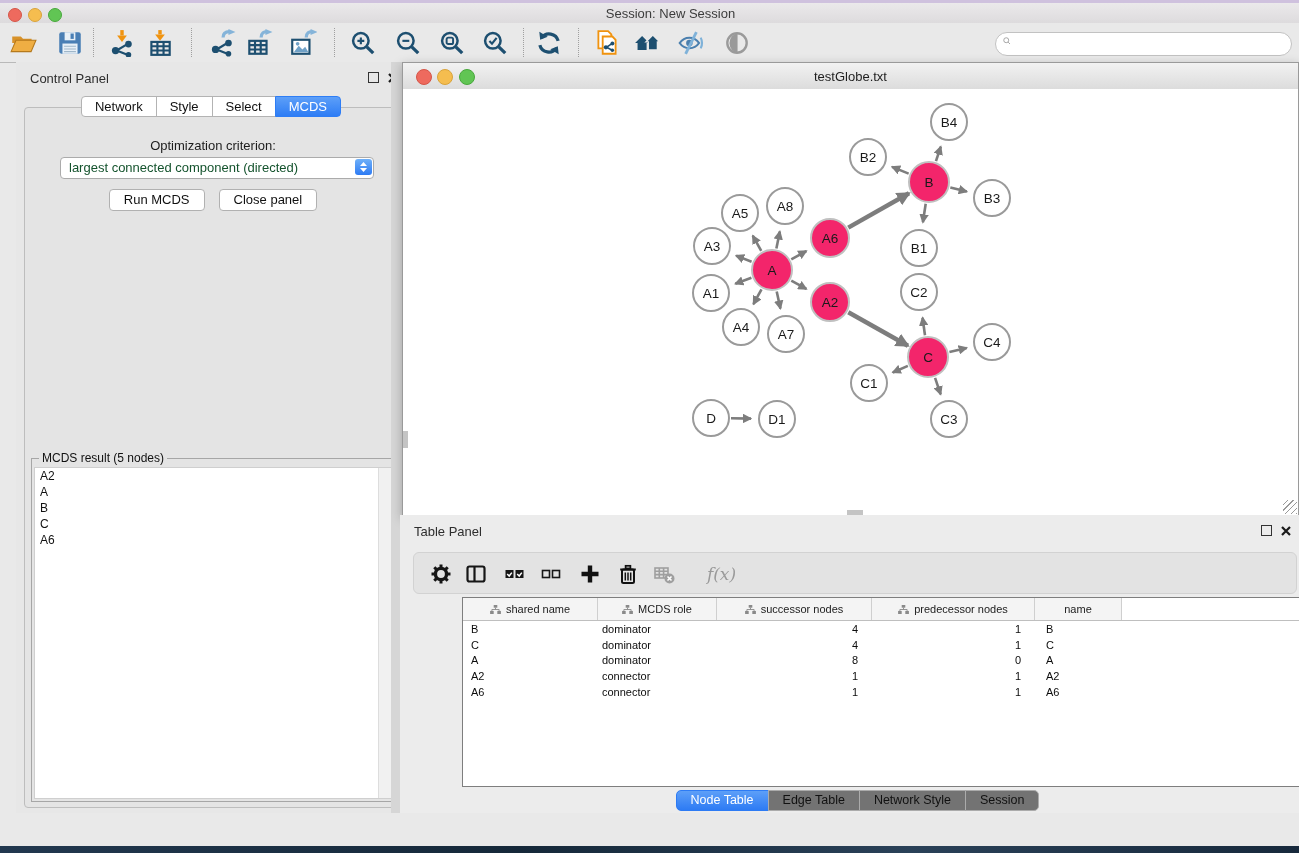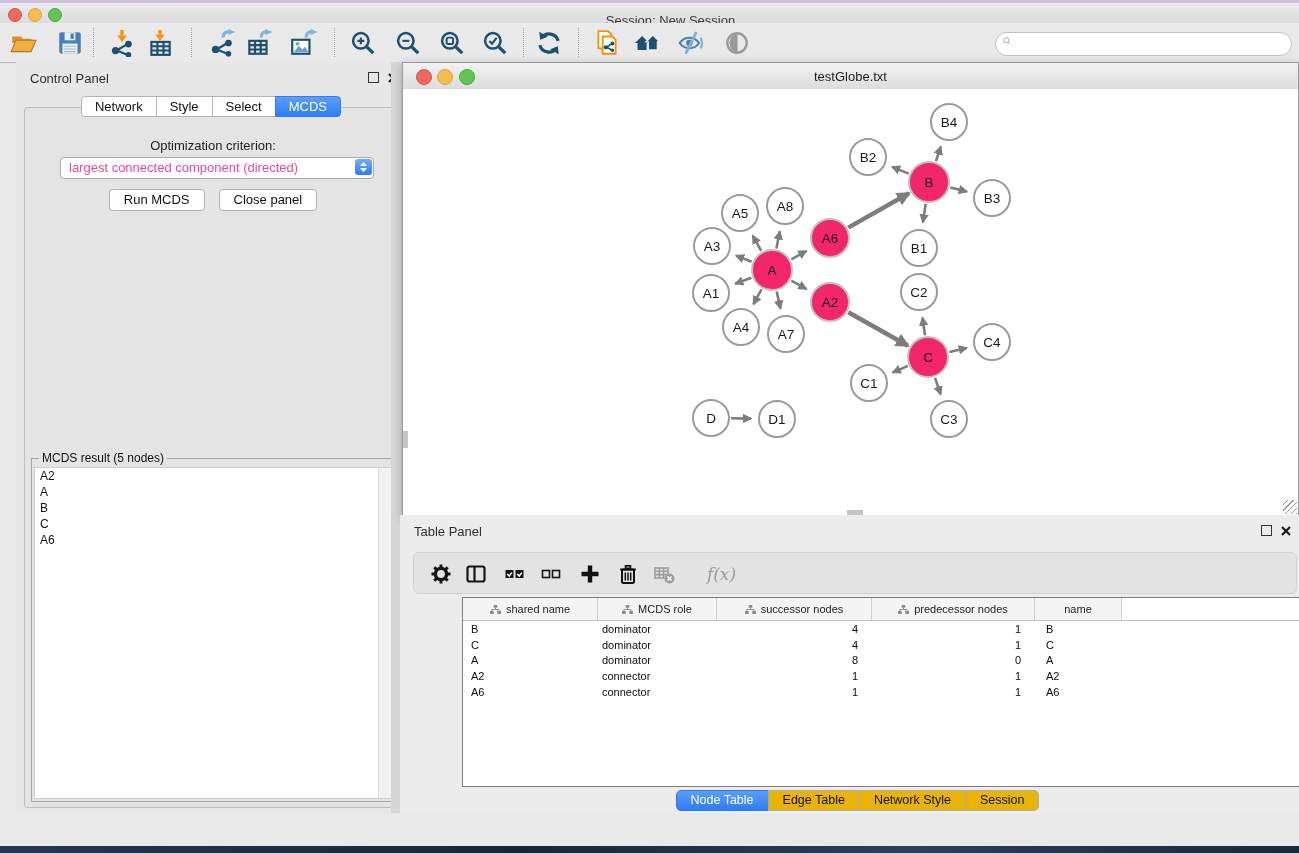--- a/index.html
+++ b/index.html
@@ -4,21 +4,21 @@
 <style>
   html,body{margin:0;padding:0;background:#444;}
   #app{position:relative;width:1299px;height:853px;overflow:hidden;
        font-family:"Liberation Sans",sans-serif;background:#e9e9e9;
        -webkit-font-smoothing:antialiased;}
   .abs{position:absolute;}
   
   #top-strip{left:0;top:0;width:1299px;height:3px;background:#cfc1de;}
   #titlebar{left:0;top:3px;width:1299px;height:20px;
             background:linear-gradient(#ebe9eb,#dddbdd);border-bottom:1px solid #c3c3c3;}
-  #titlebar .title{position:absolute;left:0;right:0;top:10px;text-align:center;
+  #titlebar .title{position:absolute;left:0;right:0;top:3px;text-align:center;
                    font-size:13px;color:#3c3c3c;margin-left:42px;}
   .tl{position:absolute;top:5px;width:12px;height:12px;border-radius:50%;}
   .tl.red{background:#ee6a5e;border:1px solid #d55548;}
   .tl.yellow{background:#f5bd4f;border:1px solid #d9a33a;}
   .tl.green{background:#61c554;border:1px solid #48a83c;}
   
   #toolbar{left:0;top:23px;width:1299px;height:39px;background:#e9e9e9;
            border-bottom:1px solid #b9b9b9;}
   .tb-btn{position:absolute;top:2px;width:36px;height:36px;display:flex;
           align-items:center;justify-content:center;cursor:default;}
@@ -41,21 +41,21 @@
   #cp-tabs{position:absolute;left:0;top:34px;width:391px;display:flex;justify-content:center;}
   .cp-tab{height:19px;line-height:19px;padding:0 13px;font-size:13px;color:#111;
           background:#fff;border:1px solid #b3b3b3;margin-left:-1px;}
   .cp-tab:first-child{border-radius:4px 0 0 4px;}
   .cp-tab:last-child{border-radius:0 4px 4px 0;}
   .cp-tab.active{background:linear-gradient(#5d9ff8,#2e7df5);color:#fff;border-color:#2e7df5;}
   #opt-label{position:absolute;left:0;top:30px;width:376px;text-align:center;
              font-size:13px;color:#1c1c1c;}
   #criterion-select{position:absolute;left:35px;top:49px;width:312px;height:20px;
                     background:#fff;border:1px solid #ababab;border-radius:4px;}
-  #criterion-select .val{position:absolute;left:8px;top:2px;font-size:13px;color:#ec4899;}
+  #criterion-select .val{position:absolute;left:8px;top:2px;font-size:13px;color:#14532d;}
   #criterion-select .spinner{position:absolute;right:1px;top:1px;width:17px;height:16px;
         border-radius:3px;background:linear-gradient(#6fb0f8,#2d7bf4);}
   #criterion-select .spinner svg{width:17px;height:16px;display:block;}
   #cp-buttons{position:absolute;left:0;top:81px;width:376px;display:flex;
               justify-content:center;gap:14px;}
   .cp-btn{height:20px;line-height:20px;padding:0 14px;background:#fff;
           border:1px solid #b1b1b1;border-radius:4px;font-size:13px;color:#111;}
   #mcds-fieldset{position:absolute;left:6px;top:350px;width:363px;height:342px;
                  border:1px solid #a6a6a6;}
   #mcds-legend{position:absolute;left:7px;top:-8px;background:#e4e4e4;padding:0 3px;
@@ -93,21 +93,21 @@
   #tp-table{position:absolute;left:18px;top:82px;width:872px;height:188px;background:#fff;
       border:1px solid #7e7e7e;overflow:hidden;margin-left:44px;}
   #tp-header{display:flex;height:22px;border-bottom:1px solid #bfbfbf;background:#fff;}
   .hcell{box-sizing:border-box;height:22px;background:#f4f4f4;border-right:1px solid #cfcfcf;
       display:flex;align-items:center;justify-content:center;gap:5px;font-size:11px;color:#222;}
   .trow{display:flex;height:15.8px;align-items:center;font-size:11px;color:#0c0c0c;}
   .tcell{box-sizing:border-box;white-space:nowrap;overflow:hidden;}
   
   #tp-tabs{position:absolute;left:0;top:275px;width:899px;display:flex;justify-content:center;}
   .tp-tab{height:19px;line-height:19px;padding:0 14px;font-size:12.5px;color:#111;
-          background:#eab308;border:1px solid #ababab;margin-left:-1px;}
+          background:#737373;border:1px solid #ababab;margin-left:-1px;}
   .tp-tab:first-child{border-radius:5px 0 0 5px;margin-left:16px;}
   .tp-tab:last-child{border-radius:0 5px 5px 0;}
   .tp-tab.active{background:linear-gradient(#5d9ff8,#2d7bf4);color:#fff;border-color:#2d7bf4;}
   
   #statusbar{left:0;top:813px;width:1299px;height:33px;background:#ececec;
              border-top:1px solid #c0c0c0;}
   #list-btn{position:absolute;left:12px;top:12px;width:27px;height:22px;background:#e8e8e8;
             border:1px solid #a9a9a9;border-radius:3px;display:flex;align-items:center;
             justify-content:center;}
   #memory-btn{position:absolute;right:3px;top:9px;height:22px;background:#fdfdfd;

